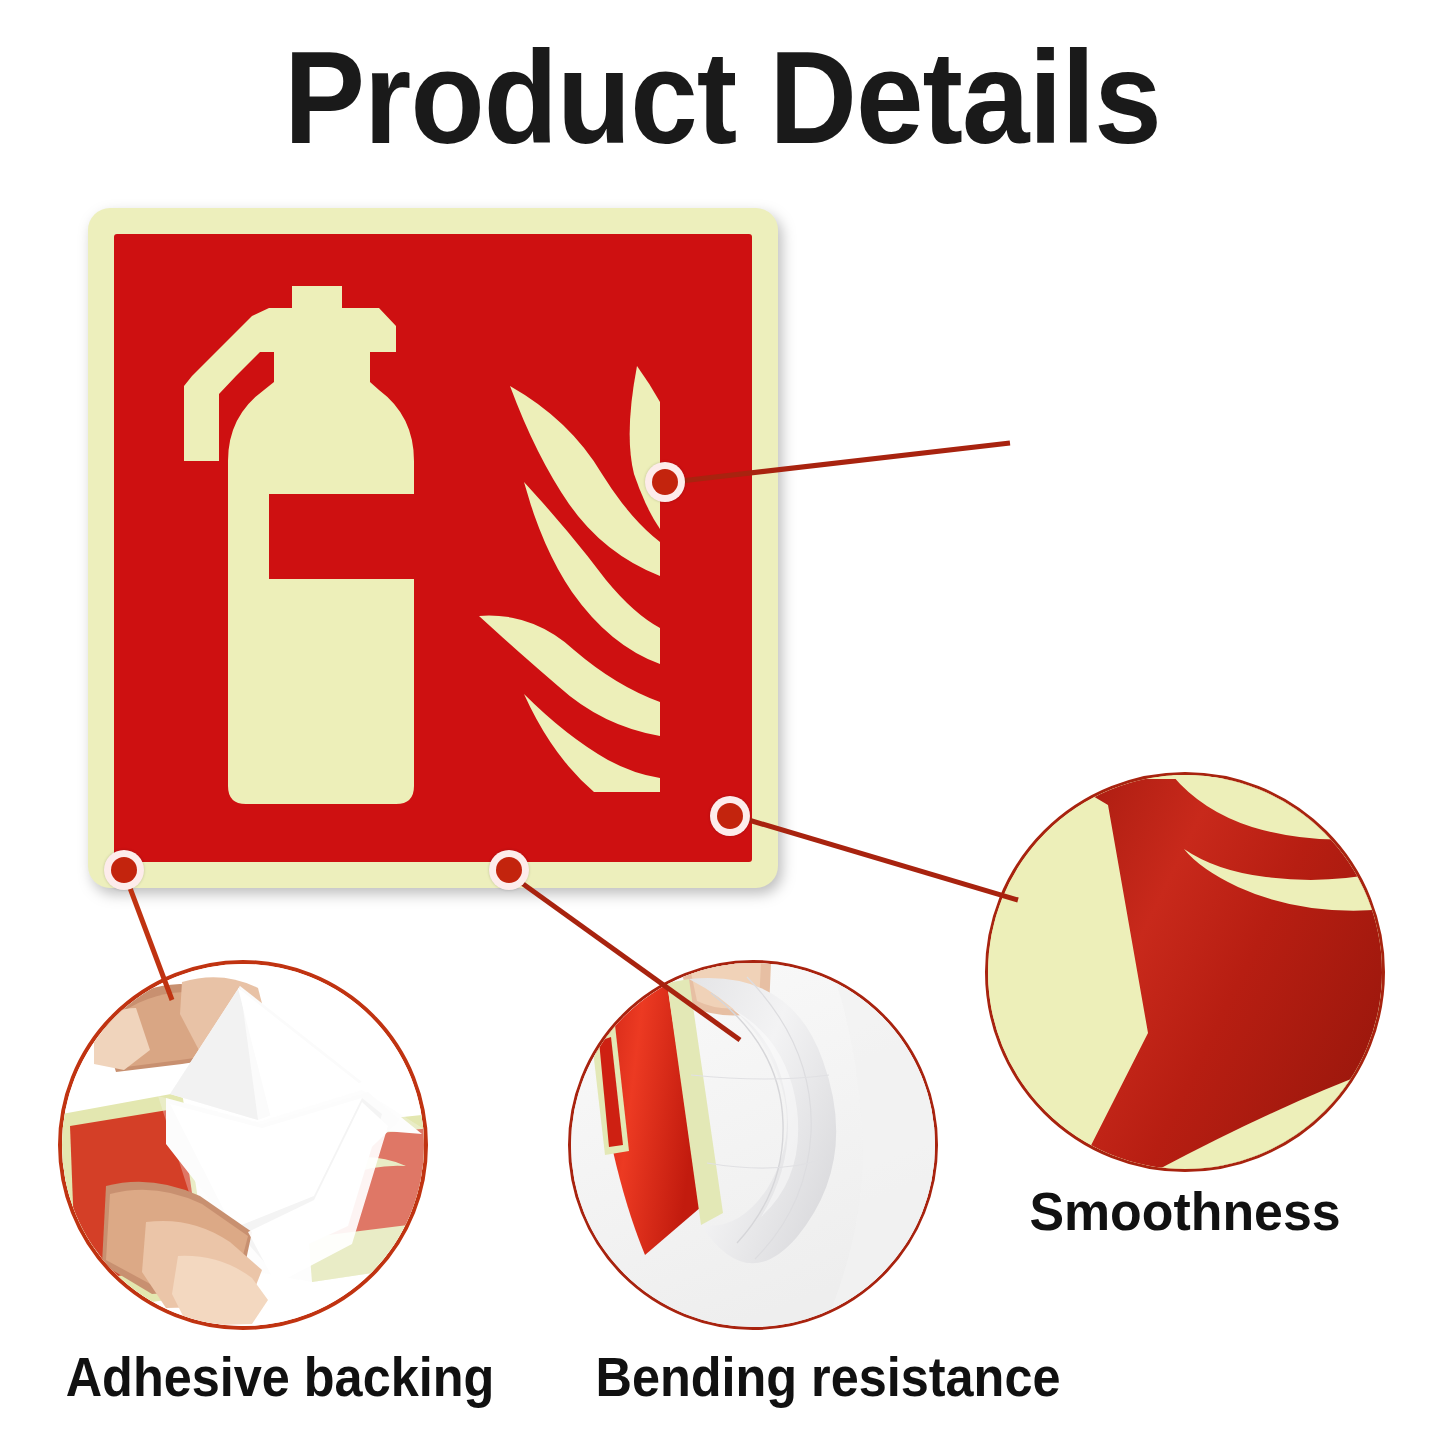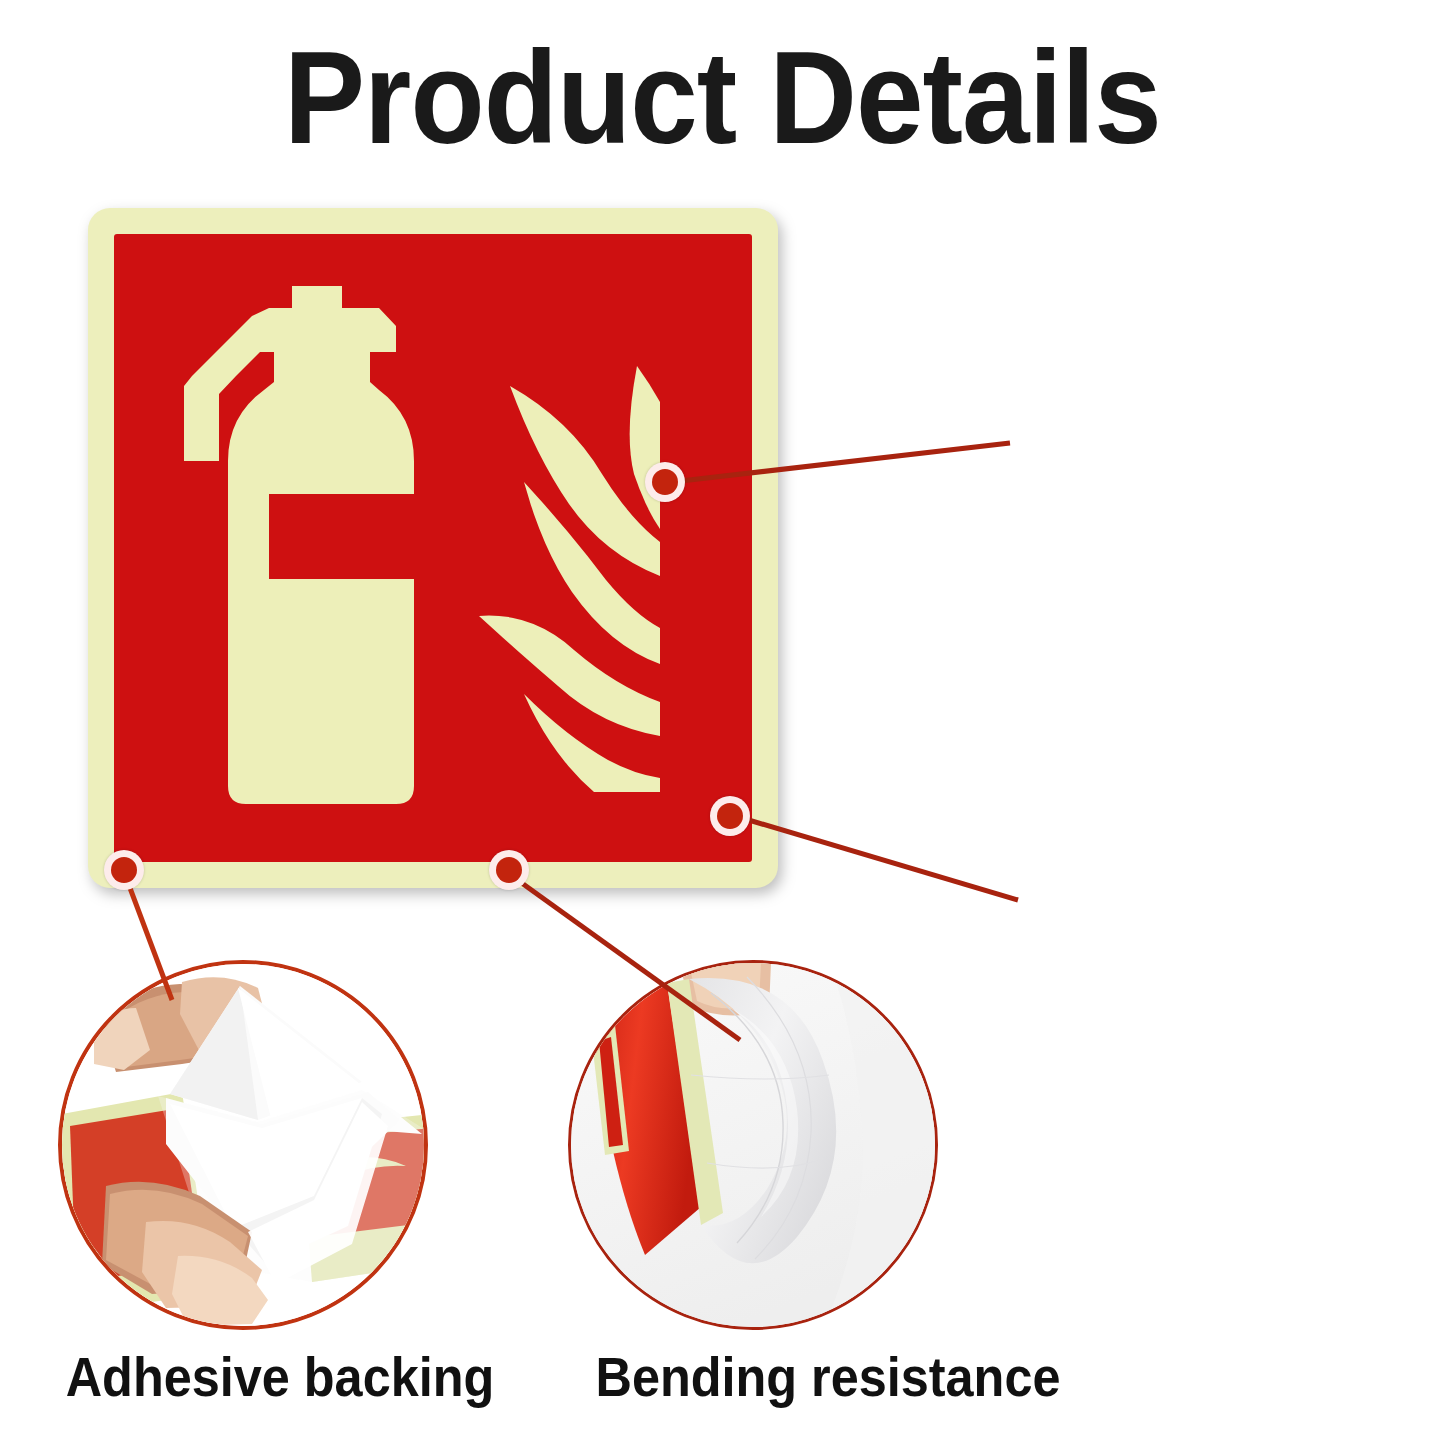--- a/index.html
+++ b/index.html
@@ -173,20 +173,40 @@
 
     </div>
   </div>
 
   <div class="marker" id="marker-flame"></div>
   <div class="marker" id="marker-corner-br"></div>
   <div class="marker" id="marker-corner-bl"></div>
   <div class="marker" id="marker-bottom-mid"></div>
 
 
+  <div class="callout" id="co-smooth">
+    <div class="circle">
+      <svg width="400" height="400" viewBox="0 0 400 400">
+        <defs>
+          <linearGradient id="redglossy" x1="0" y1="0" x2="1" y2="0.6">
+            <stop offset="0%" stop-color="#A81B10"></stop>
+            <stop offset="35%" stop-color="#C8291B"></stop>
+            <stop offset="62%" stop-color="#B71E12"></stop>
+            <stop offset="100%" stop-color="#9E180D"></stop>
+          </linearGradient>
+        </defs>
+        <rect width="400" height="400" fill="#EDEFB9"></rect>
+        <path fill="url(#redglossy)" d="M76 4 L400 4 L400 400 L88 400 L160 258 L120 30 Z"></path>
+        <path fill="#EDEFB9" d="M184 0 Q214 36 264 52 Q330 72 400 60 L400 134
+          Q316 142 250 112 Q212 94 196 74 Q228 96 278 102 Q340 110 400 96 L400 6 L250 2 Z"></path>
+        <path fill="#EDEFB9" d="M160 400 Q290 330 400 290 L400 400 Z"></path>
+      </svg>
+    </div>
+    <div class="callout-label">Smoothness</div>
+  </div>
 
   <div class="callout" id="co-adhesive">
     <div class="circle">
       <svg width="370" height="370" viewBox="0 0 370 370">
         <rect width="370" height="370" fill="#ffffff"></rect>
 
         <path fill="#E3E7B0" d="M0 150 L120 128 L150 330 L0 350 Z"></path>
         <path fill="#D43F27" d="M8 162 L118 144 L140 300 L14 318 Z"></path>
         <path fill="#E3E7B0" d="M238 164 L370 150 L370 300 L250 318 Z"></path>
         <path fill="#D43F27" d="M246 176 L370 164 L370 258 L258 272 Z"></path>

